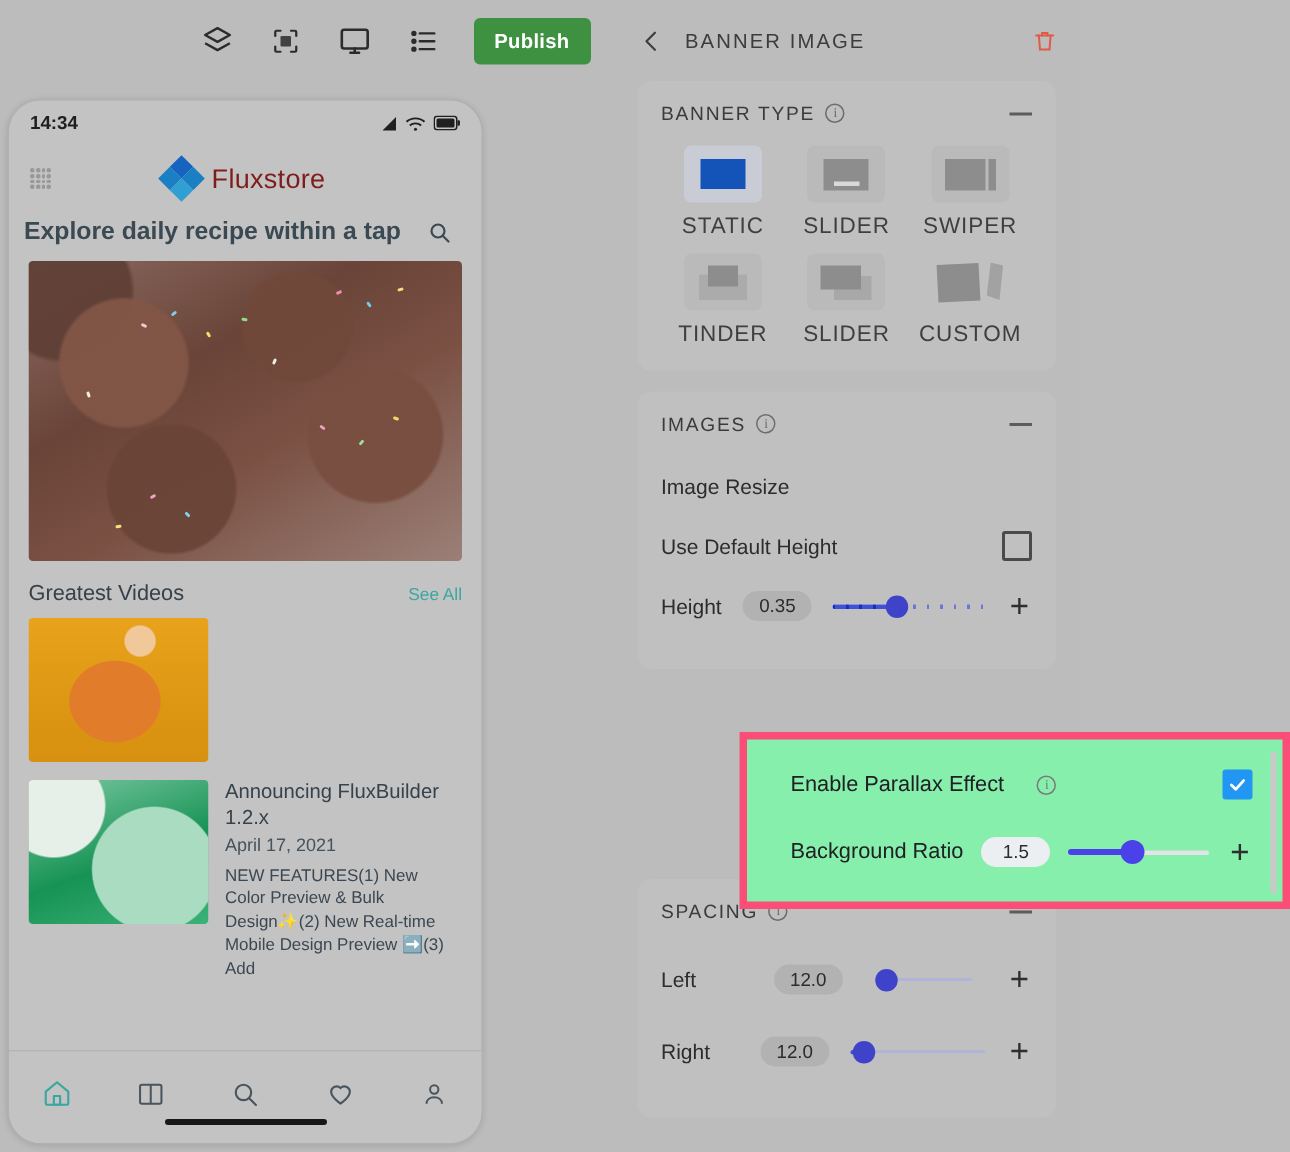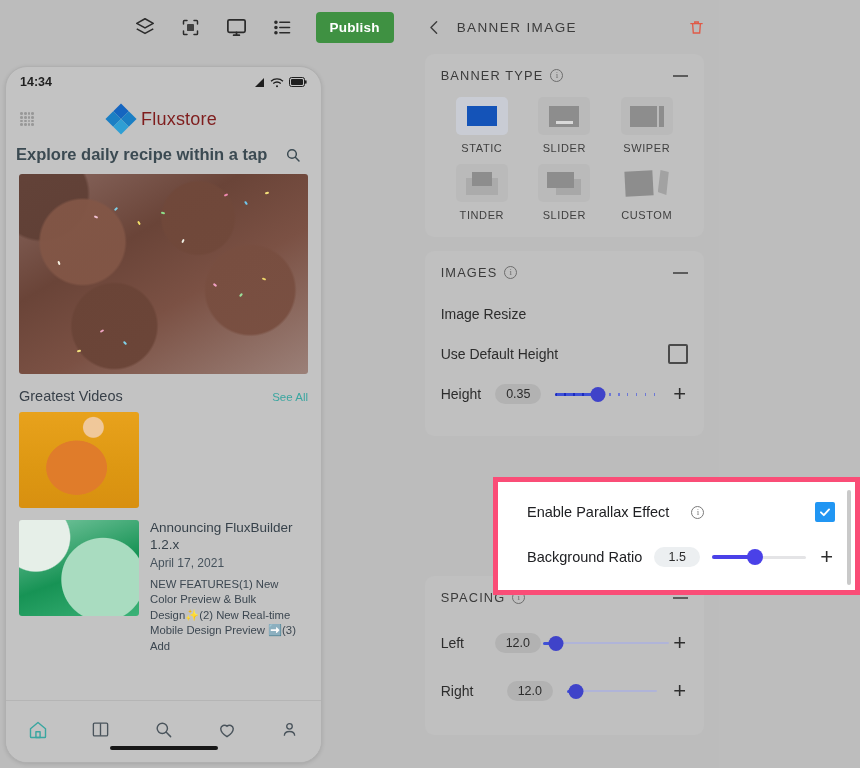--- a/index.html
+++ b/index.html
@@ -174,21 +174,21 @@
     display: grid; grid-template-columns: repeat(3, 1fr);
     row-gap: 10px; justify-items: center;
   }
   .type-item { display: flex; flex-direction: column; align-items: center; gap: 7px; cursor: pointer; }
   .type-thumb {
     width: 52px; height: 38px; border-radius: 5px;
     background: #bababa; display: flex; align-items: center; justify-content: center;
     position: relative;
   }
   .type-item.selected .type-thumb { background: #c9ccd4; }
-  .type-label { font-size: 11px; letter-spacing: .6px; color: #3f3f3f; }
+  .type-label { font-size: 15px; letter-spacing: .6px; color: #3f3f3f; }
 
   .t-static { width: 30px; height: 20px; background: #1453b8; }
   .t-slider { width: 30px; height: 21px; background: #8d8d8d; display:flex; align-items:flex-end; justify-content:center; padding-bottom:3px;}
   .t-slider i { width: 17px; height: 2.5px; background: #d9d9d9; display:block;}
   .t-swiper { display:flex; align-items:center; gap:2px;}
   .t-swiper i { background:#8d8d8d; display:block;}
   .t-swiper i:first-child{width:27px;height:21px;}
   .t-swiper i:last-child{width:5px;height:21px;}
   .t-tinder { position:relative; width:32px; height:23px;}
   .t-tinder i{position:absolute; display:block;}
@@ -239,24 +239,24 @@
   .fill { position:absolute; left:0; height: 3px; background:#3f51d6; border-radius:2px; }
   .fill.dotted { background-image: repeating-linear-gradient(90deg,#1b2bbf 0 2px, #3f51d6 2px 9px); }
   .thumb {
     position:absolute; width: 15px; height: 15px; border-radius:50%;
     background: #3f43c9; transform: translateX(-50%); cursor: pointer;
   }
   .plus { font-size: 22px; color: #2e2e2e; line-height: 1; cursor: pointer; padding: 0 2px; font-weight: 300;}
 
   
   .highlight-wrap {
-    position: absolute; left: 493px; top: 477px;
+    position: absolute; left: 493px; top: 488px;
     width: 367px; height: 118px;
     border: 5px solid #fa4d77;
-    background: #ffffff;
+    background: #86efac;
     overflow: hidden;
   }
   .highlight-inner { padding: 8px 20px 8px 29px; }
   .highlight-inner .row-label { font-size: 14.5px; color: #202124; }
   .highlight-inner .pill { background: #eceff1; border-radius: 11px; }
   .highlight-inner .track { background: #e4e4e6; height: 3px; }
   .highlight-inner .fill { background: #4a41e8; height: 4px; }
   .highlight-inner .thumb { background: #4a41e8; width: 16px; height: 16px; }
   .hl-scrollbar {
     position: absolute; right: 4px; top: 8px; width: 4px; height: 95px;
@@ -542,21 +542,21 @@
 
     <div style="height:126px"></div>
 
     <div class="card" style="padding-bottom:20px">
       <div class="card-head">
         <span class="card-title">SPACING</span>
         <span class="info-i">i</span>
         <span class="collapse"></span>
       </div>
 
-      <div class="row" style="gap:2px;min-height:48px">
+      <div class="row" style="gap:23px;min-height:48px">
         <span class="row-label" style="width:52px">Left</span>
         <span class="pill">12.0</span>
         <span class="slider-wrap">
           <span class="track"></span>
           <span class="fill" style="width:10%"></span>
           <span class="thumb" style="left:10%"></span>
         </span>
         <span class="plus">+</span>
       </div>
 

